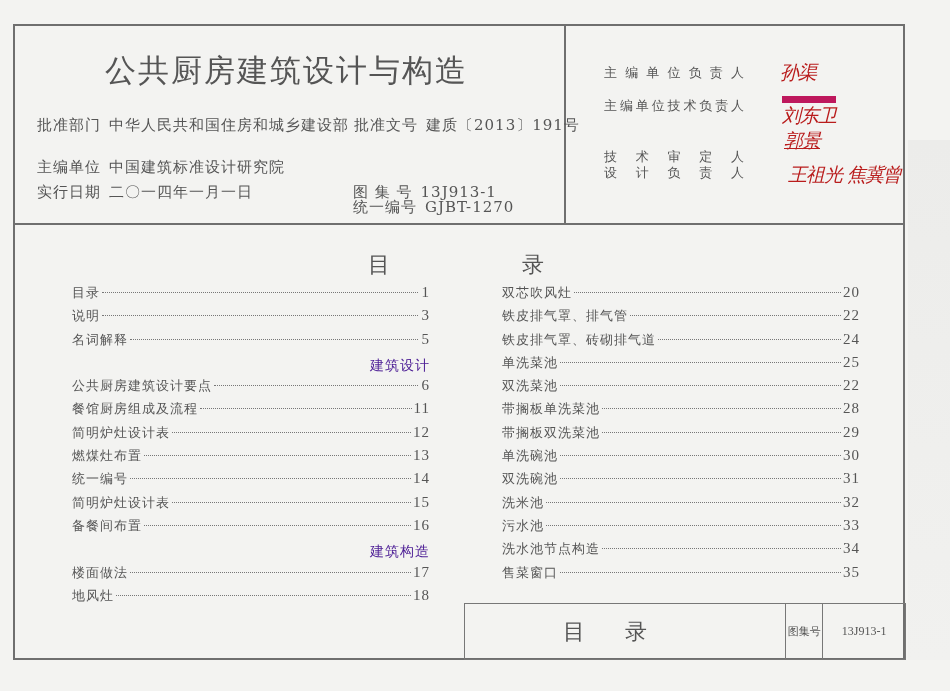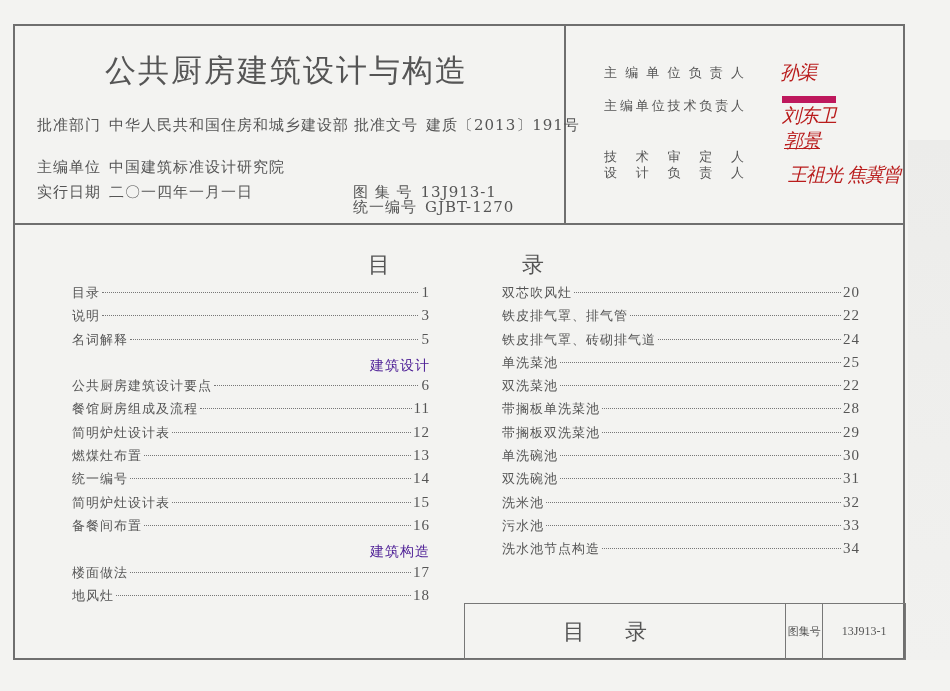--- a/index.html
+++ b/index.html
@@ -225,20 +225,25 @@
     </div>
     <div class="toc-row">
       <span class="t">污水池</span>
       <span class="dots"></span>
       <span class="p">33</span>
     </div>
     <div class="toc-row">
       <span class="t">洗水池节点构造</span>
       <span class="dots"></span>
       <span class="p">34</span>
+    </div>
+    <div class="toc-row">
+      <span class="t">售菜窗口</span>
+      <span class="dots"></span>
+      <span class="p">35</span>
     </div>
   </div>
 
 <div class="tb">
   <table>
     <colgroup>
       <col style="width:23px">
         <col style="width:38px">
         <col style="width:46px">
       <col style="width:23px">

